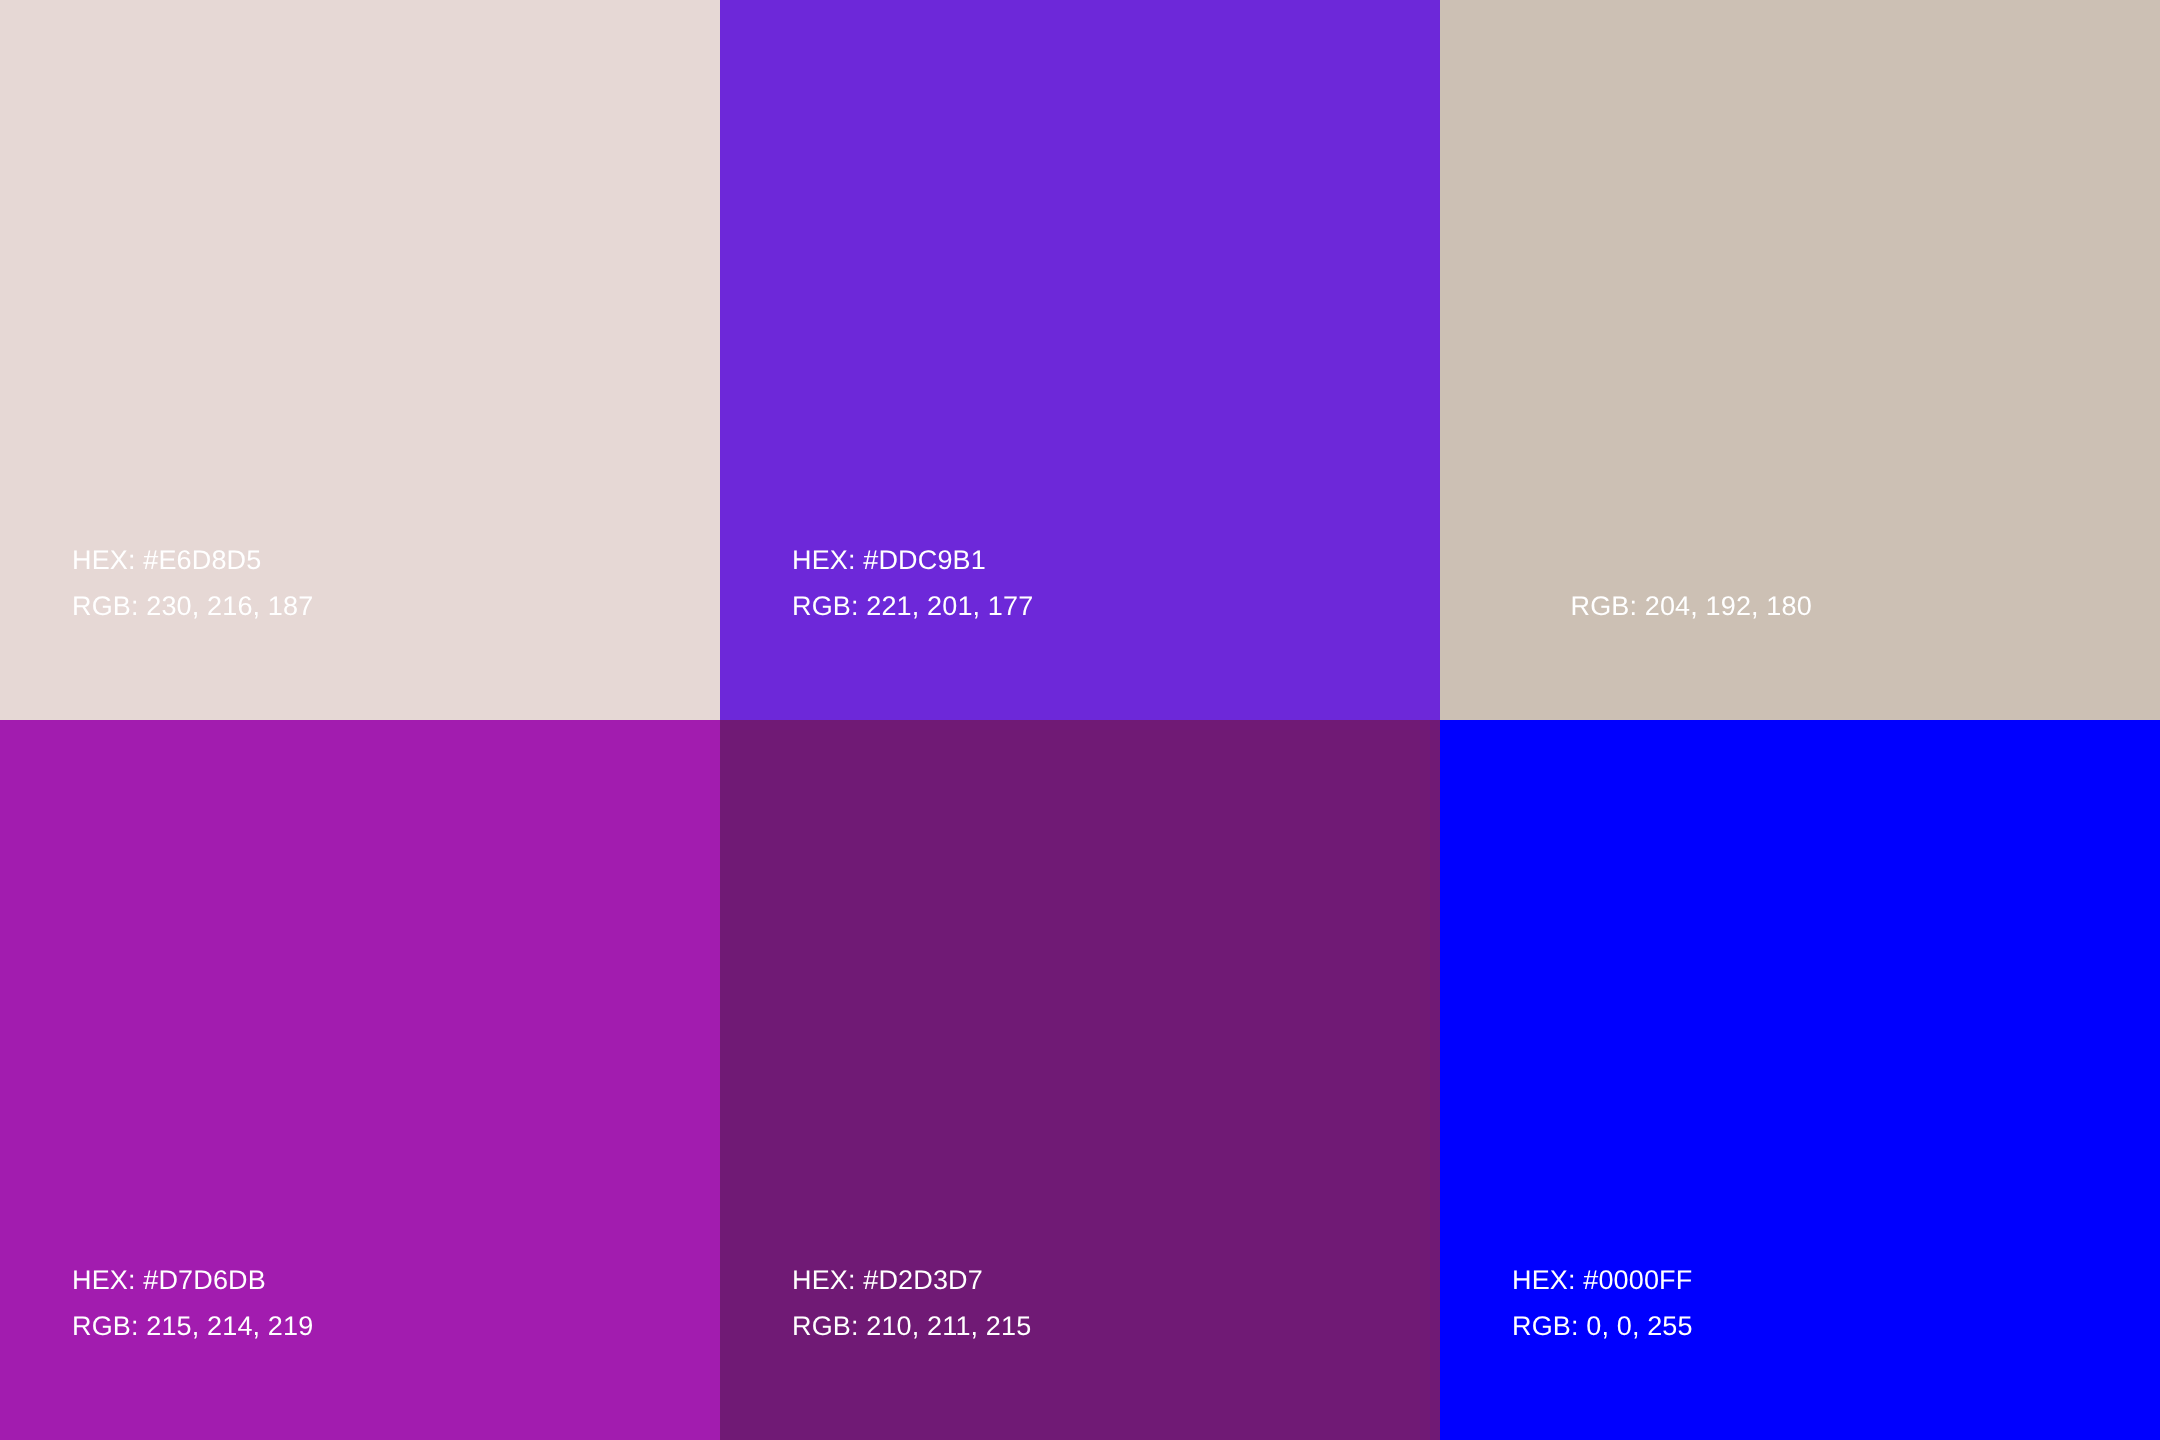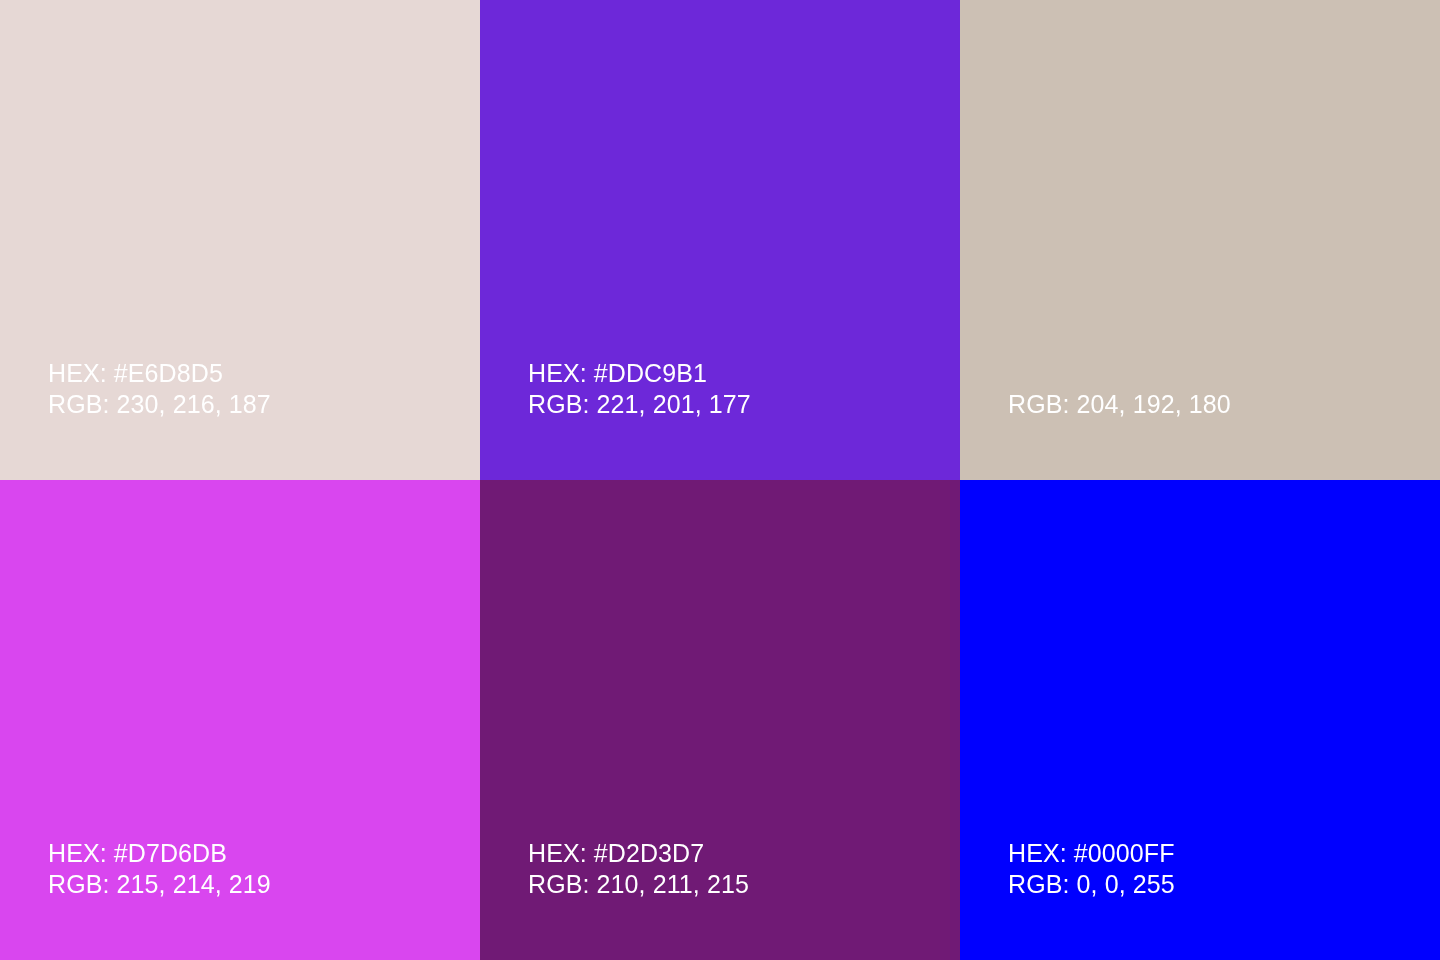--- a/index.html
+++ b/index.html
@@ -27,21 +27,21 @@
     height: 480px;
     box-sizing: border-box;
     display: flex;
     flex-direction: column;
     justify-content: flex-end;
     padding: 0 0 60px 48px;
   }
   .swatch-label {
     color: #ffffff;
     font-family: "Liberation Sans", sans-serif;
-    font-size: 25px;
+    font-size: 18px;
     line-height: 31px;
     font-weight: 400;
     letter-spacing: 0.1px;
     white-space: nowrap;
   }
 </style>
 </head>
 <body>
 
 <div class="palette-grid">
@@ -50,24 +50,24 @@
     <div class="swatch-label" style="color: rgb(255, 255, 255);">HEX: #E6D8D5</div>
     <div class="swatch-label" style="color: rgb(255, 255, 255);">RGB: 230, 216, 187</div>
   </div>
 
   <div class="swatch" style="background-color: #6d28d9;">
     <div class="swatch-label" style="color: rgb(255, 255, 255);">HEX: #DDC9B1</div>
     <div class="swatch-label" style="color: rgb(255, 255, 255);">RGB: 221, 201, 177</div>
   </div>
 
   <div class="swatch" style="background-color: rgb(204, 192, 180);">
-    <div class="swatch-label" style="color: rgb(255, 255, 255);">RGB: 204, 192, 180</div>
+    <div class="swatch-label" style="color: rgb(255, 255, 255); margin-left: 39px;">RGB: 204, 192, 180</div>
   </div>
 
-  <div class="swatch" style="background-color: #d946ef;">
+  <div class="swatch" style="background-color: #a21caf;">
     <div class="swatch-label" style="color: rgb(255, 255, 255);">HEX: #D7D6DB</div>
     <div class="swatch-label" style="color: rgb(255, 255, 255);">RGB: 215, 214, 219</div>
   </div>
 
   <div class="swatch" style="background-color: #701a75;">
     <div class="swatch-label" style="color: rgb(255, 255, 255);">HEX: #D2D3D7</div>
     <div class="swatch-label" style="color: rgb(255, 255, 255);">RGB: 210, 211, 215</div>
   </div>
 
   <div class="swatch" style="background-color: rgb(0, 0, 255);">

